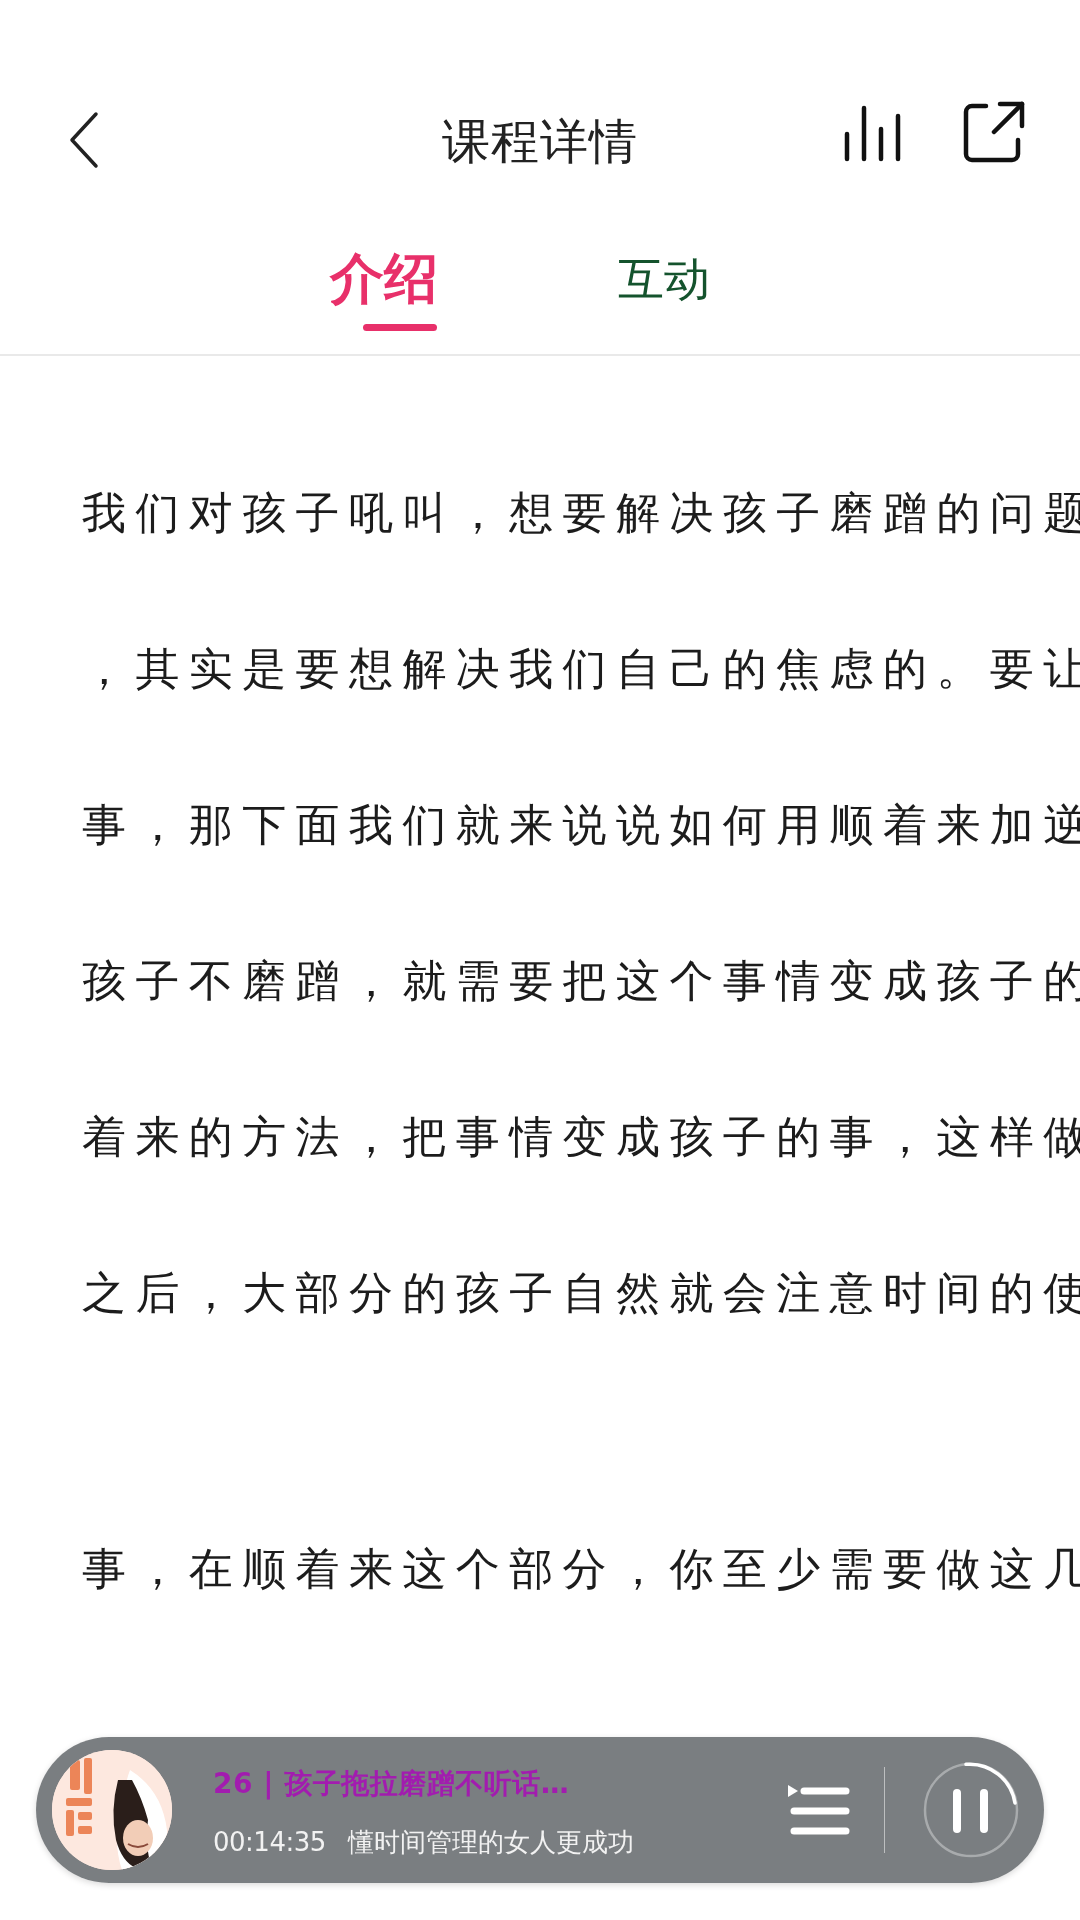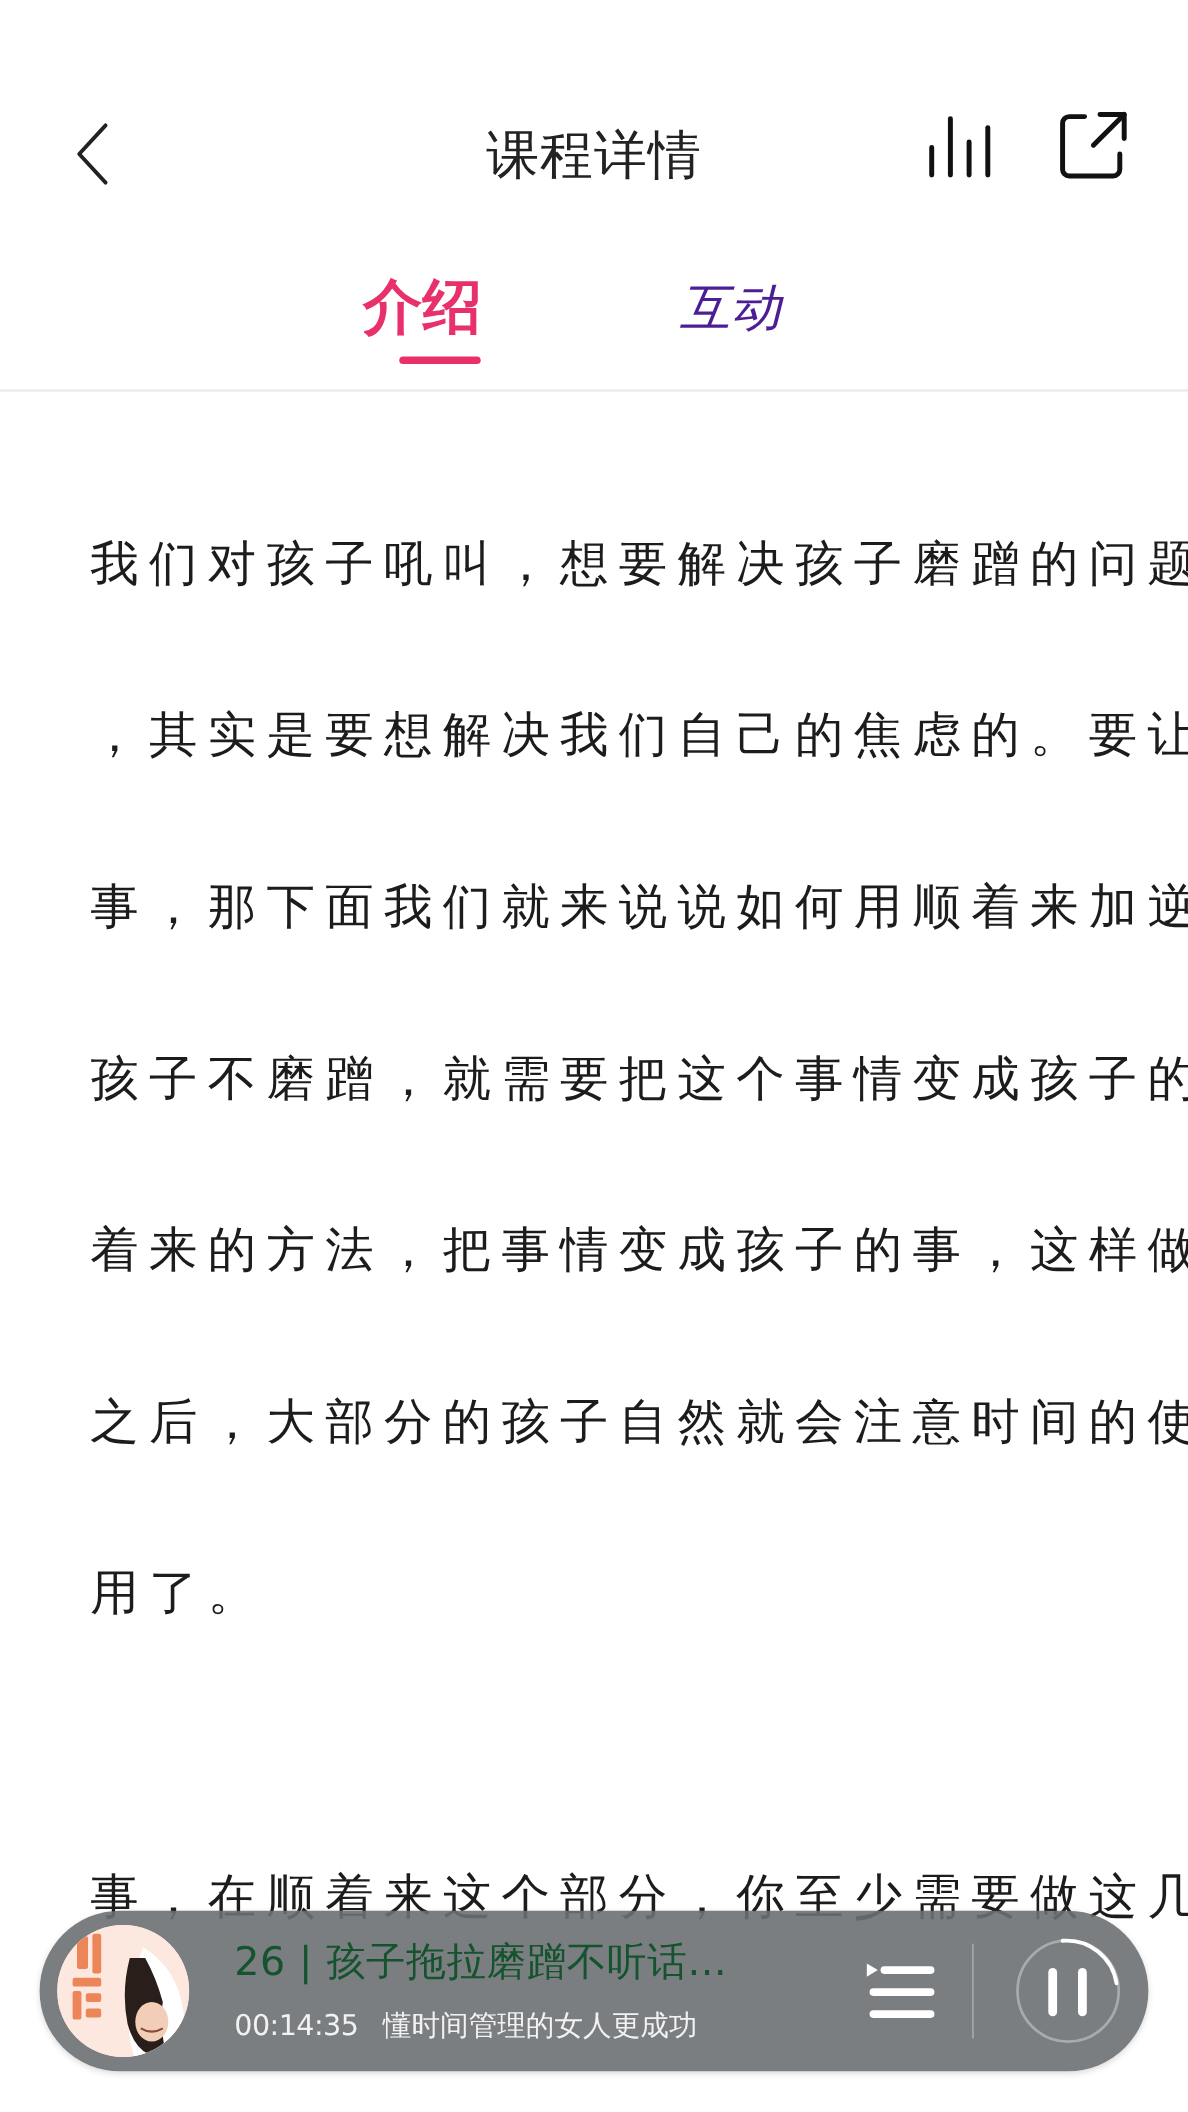--- a/index.html
+++ b/index.html
@@ -18,21 +18,21 @@
   }
   .chart-btn { position: absolute; left: 836px; top: 96px; width: 76px; height: 76px; cursor: pointer; }
   .share-btn { position: absolute; left: 956px; top: 94px; width: 76px; height: 76px; cursor: pointer; }
 
   .tabs { position: absolute; left: 0; top: 220px; width: 1080px; height: 136px; }
   .tab {
     position: absolute; top: 24px; height: 70px; line-height: 70px; font-size: 50px;
     cursor: pointer; 
   }
   .tab-intro { left: 330px; width: 140px; color: #e8306a; font-weight: bold; font-size: 54px; }
-  .tab-interact { left: 618px; width: 134px; color: #4c1d95; font-size: 46px; font-style: italic; }
+  .tab-interact { left: 618px; width: 134px; color: #14532d; font-size: 46px; }
   .tab-underline {
     position: absolute; left: 363px; top: 104px; width: 74px; height: 7px;
     background: #e8306a; border-radius: 4px;
   }
   .tabs-divider { position: absolute; left: 0; top: 354px; width: 1080px; height: 2px; background: #e9e9e9; }
 
   .content {
     position: absolute; left: 82px; top: 396px; width: 920px;
     font-size: 44px; line-height: 78px; letter-spacing: 9.4px; color: #1c1c1c;
   }
@@ -43,22 +43,22 @@
   .player {
     position: absolute; left: 36px; top: 1737px; width: 1008px; height: 146px;
     border-radius: 73px; background: rgba(108, 112, 115, 0.9);
     box-shadow: 0 2px 6px rgba(0,0,0,0.15);
   }
   .player-avatar {
     position: absolute; left: 16px; top: 13px; width: 120px; height: 120px; border-radius: 50%;
     overflow: hidden; background: #fde8df; cursor: pointer;
   }
   .player-title {
-    position: absolute; left: 177px; top: 20px; font-size: 36px; line-height: 54px;
-    color: #14532d; font-weight: normal; white-space: nowrap; letter-spacing: 0.5px;
+    position: absolute; left: 177px; top: 20px; font-size: 28px; line-height: 54px;
+    color: #a21caf; font-weight: bold; white-space: nowrap; letter-spacing: 0.5px;
   }
   .player-meta {
     position: absolute; left: 177px; top: 88px; font-size: 26px; line-height: 34px;
     color: #f2f2f2; white-space: nowrap;
   }
   .player-meta .time { margin-right: 14px; letter-spacing: -0.5px; }
   .playlist-btn { position: absolute; left: 748px; top: 38px; width: 72px; height: 72px; cursor: pointer; }
   .player-divider { position: absolute; left: 848px; top: 30px; width: 1px; height: 86px; background: rgba(255,255,255,0.5); }
   .pause-btn { position: absolute; left: 880px; top: 18px; width: 110px; height: 110px; cursor: pointer; }
 </style>
@@ -103,21 +103,20 @@
 <div class="tabs-divider"></div>
 
 <div class="content">
   <div class="para">
     <span class="line">我们对孩子吼叫，想要解决孩子磨蹭的问题</span>
     <span class="line">，其实是要想解决我们自己的焦虑的。要让</span>
     <span class="line">事，那下面我们就来说说如何用顺着来加逆</span>
     <span class="line">孩子不磨蹭，就需要把这个事情变成孩子的</span>
     <span class="line">着来的方法，把事情变成孩子的事，这样做</span>
     <span class="line">之后，大部分的孩子自然就会注意时间的使</span>
-    <span class="line">用了。</span>
   </div>
   <div class="para">
     <span class="line">事，在顺着来这个部分，你至少需要做这几</span>
     
   </div>
 
 </div>
 
 <div class="player">
   <div class="player-avatar">

